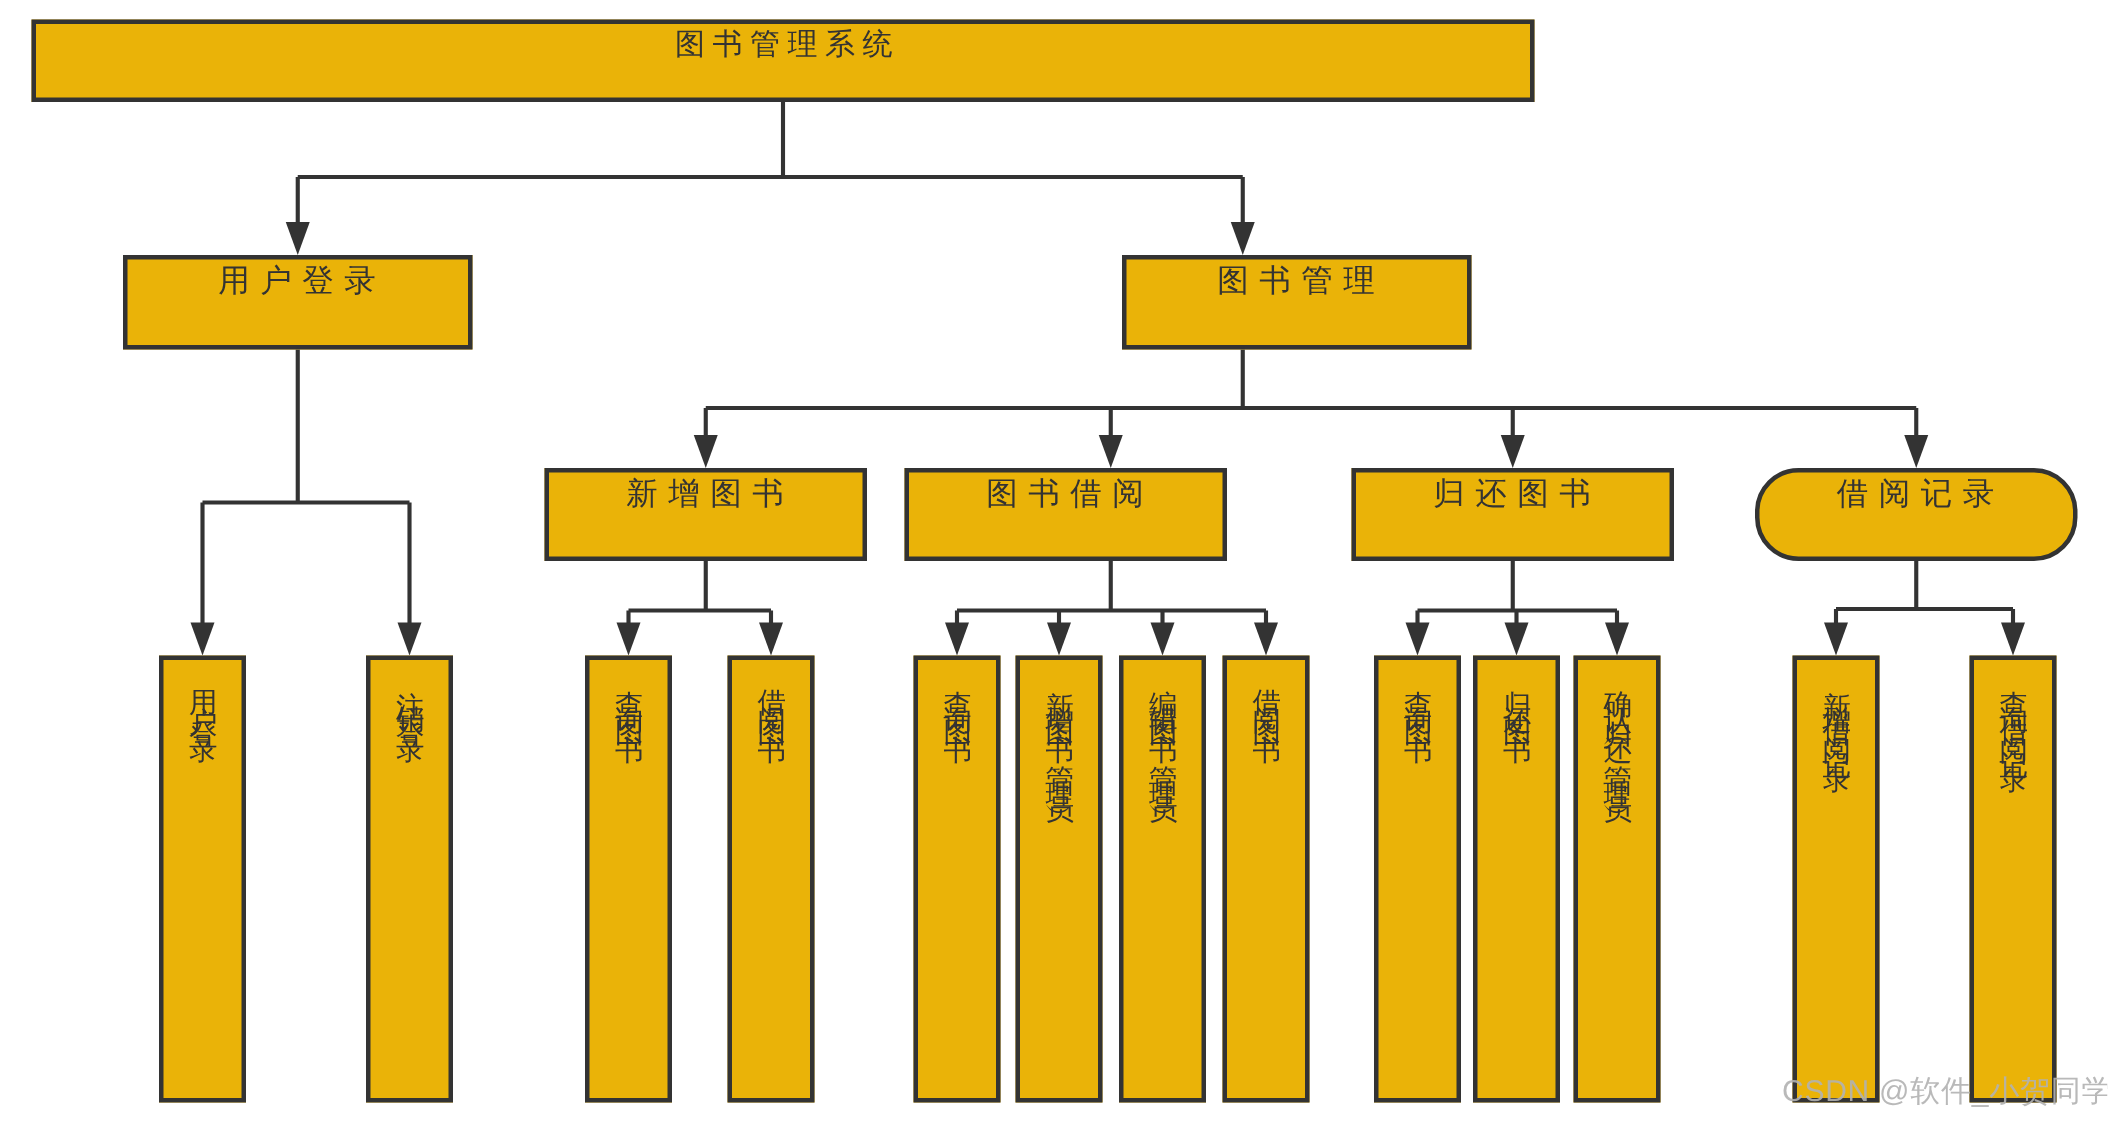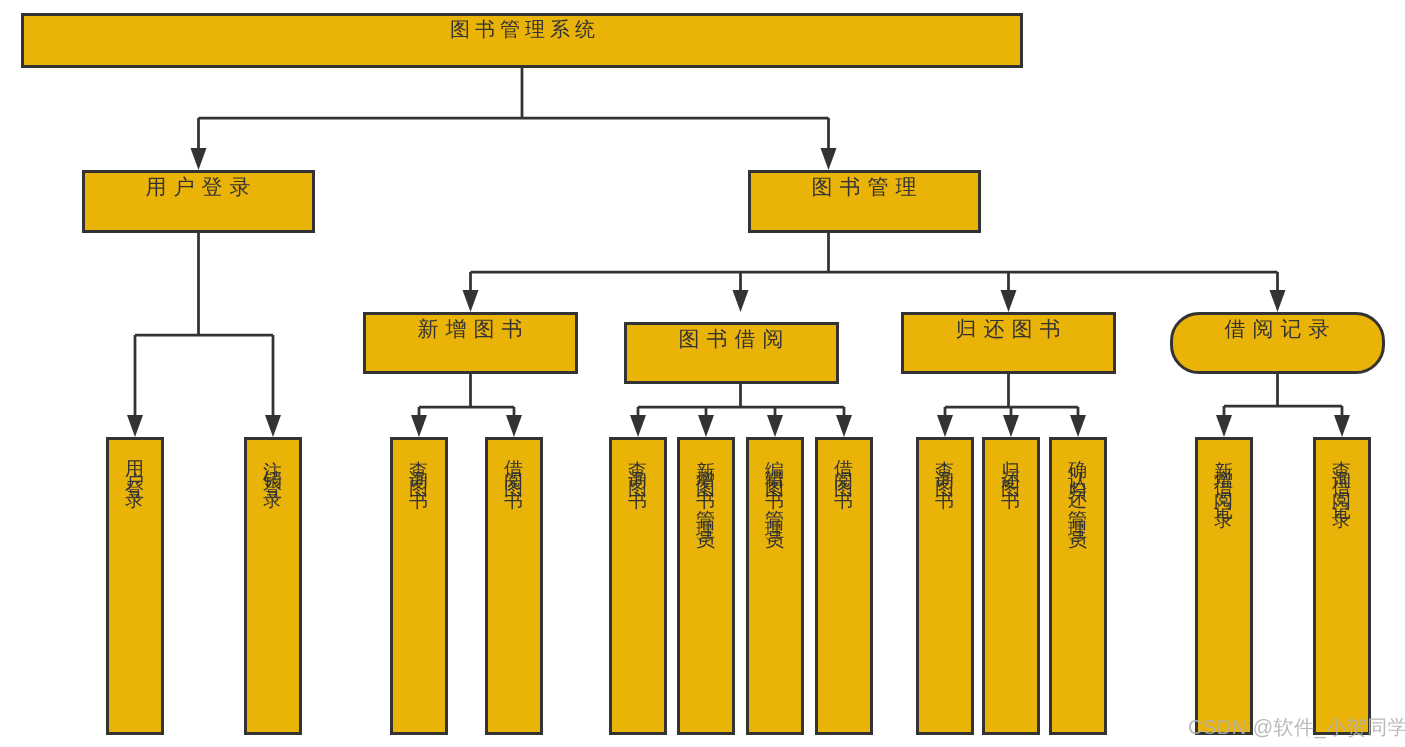--- a/index.html
+++ b/index.html
@@ -117,21 +117,21 @@
   <div class="node lvl lvl2" style="left:82px;">
     <span class="h">用户登录</span>
   </div>
   <div class="node lvl lvl2" style="left:748px;">
     <span class="h">图书管理</span>
   </div>
 
   <div class="node lvl lvl3" style="left:363px;">
     <span class="h">新增图书</span>
   </div>
-  <div class="node lvl lvl3" style="left:624px;margin-top:10px;">
+  <div class="node lvl lvl3" style="left:603px;">
     <span class="h">图书借阅</span>
   </div>
   <div class="node lvl lvl3" style="left:901px;">
     <span class="h">归还图书</span>
   </div>
   <div class="node lvl lvl3" style="left:1170px;border-radius:29px;">
     <span class="h">借阅记录</span>
   </div>
 
   <div class="node leaf" style="left:106px;">

